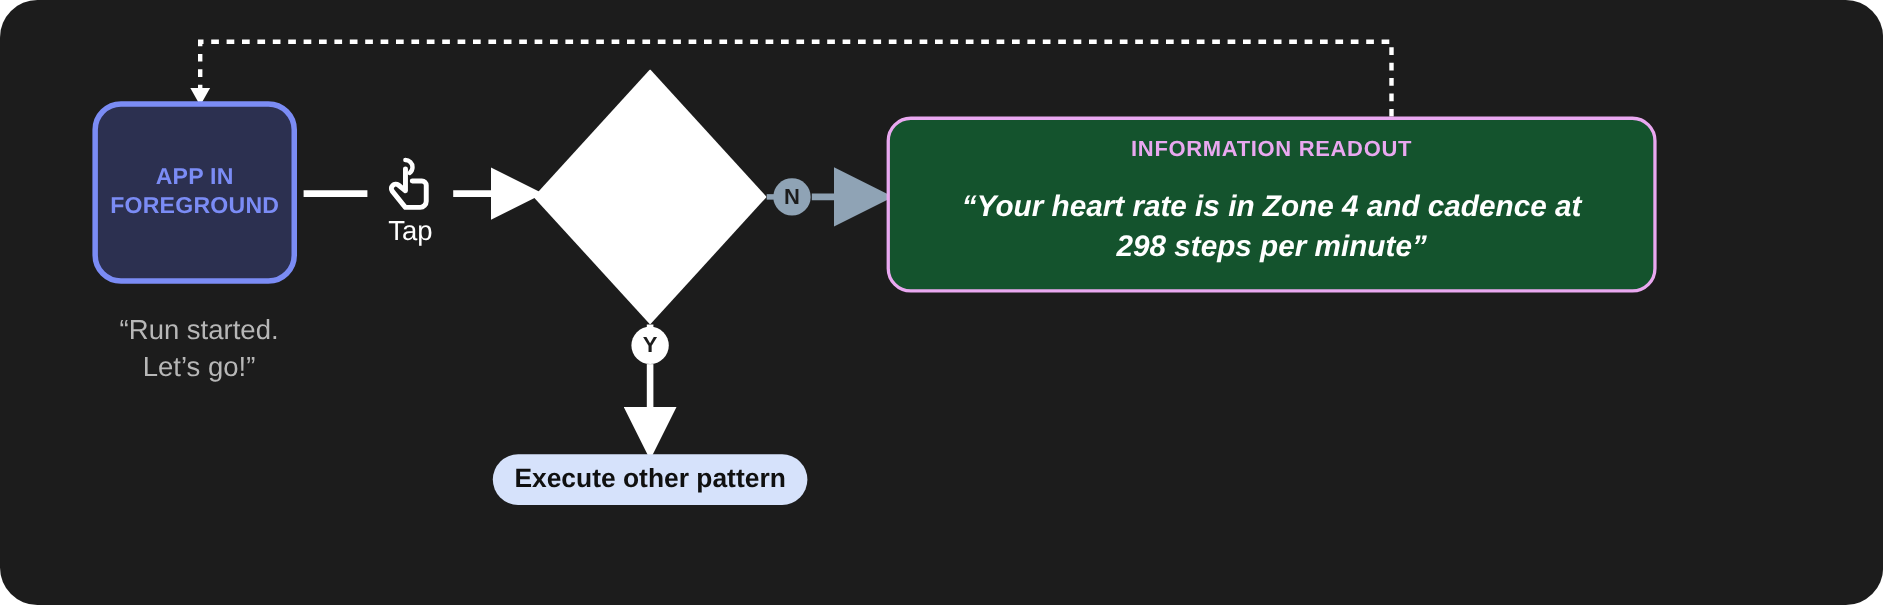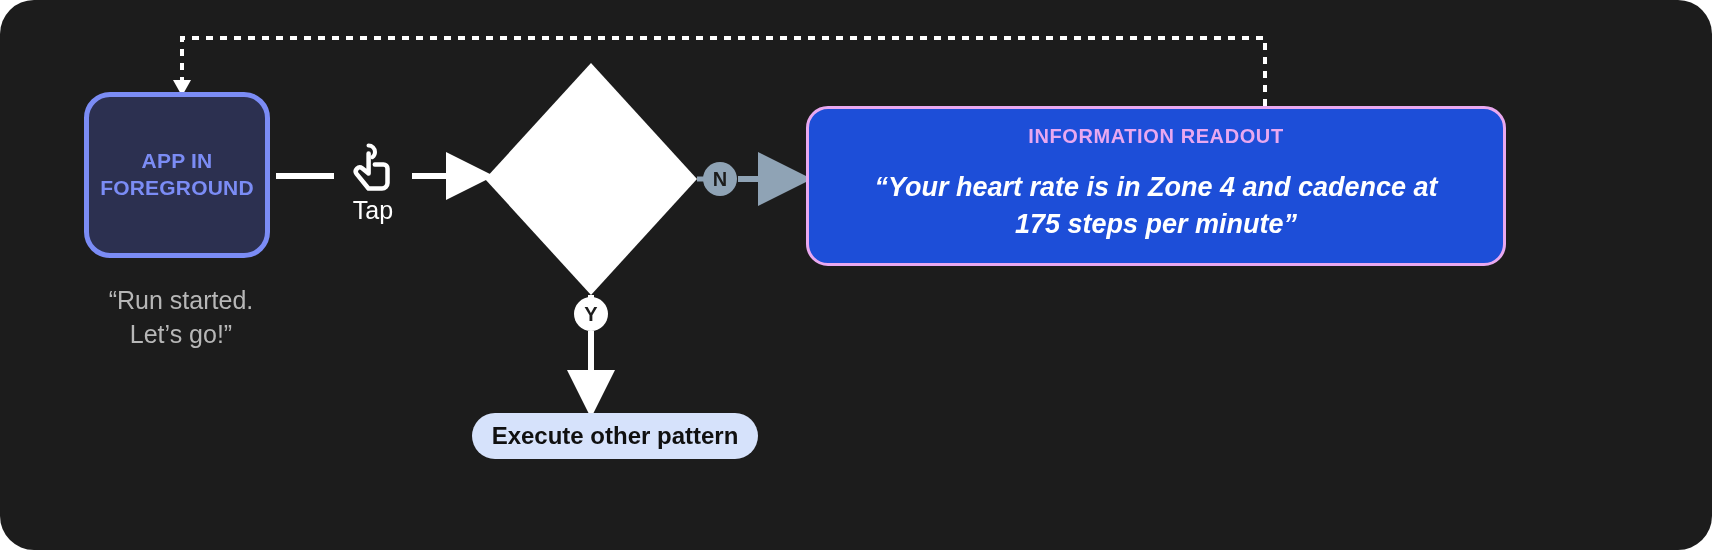--- a/index.html
+++ b/index.html
@@ -136,21 +136,21 @@
   }
 
   
   .readout {
     position: absolute;
     left: 806px;
     top: 106px;
     width: 700px;
     height: 160px;
     box-sizing: border-box;
-    background: #1d4ed8;
+    background: #14532d;
     border: 3px solid #e9a8f0;
     border-radius: 22px;
     padding: 16px 26px 0;
     text-align: center;
   }
   .readout-title {
     color: #e9a8f0;
     font-size: 20px;
     font-weight: bold;
     letter-spacing: 0.6px;
@@ -162,21 +162,21 @@
     font-size: 27px;
     font-weight: bold;
     font-style: italic;
     line-height: 1.38;
     white-space: pre-line;
   }
 
   
   .pill {
     position: absolute;
-    left: 472px;
+    left: 448px;
     top: 413px;
     width: 286px;
     height: 46px;
     background: #d6e2fb;
     border-radius: 23px;
     display: flex;
     align-items: center;
     justify-content: center;
   }
   .pill-label {
@@ -240,20 +240,20 @@
   <div class="diamond-wrap">
     <div class="diamond-shape"></div>
   </div>
 
   <div class="badge badge-n">N</div>
   <div class="badge badge-y">Y</div>
 
   <div class="readout">
     <div class="readout-title">INFORMATION READOUT</div>
     <div class="readout-body">“Your heart rate is in Zone 4 and cadence at
-175 steps per minute”</div>
+298 steps per minute”</div>
   </div>
 
   <div class="pill">
     <span class="pill-label">Execute other pattern</span>
   </div>
 
 </div>
 
 </body></html>

